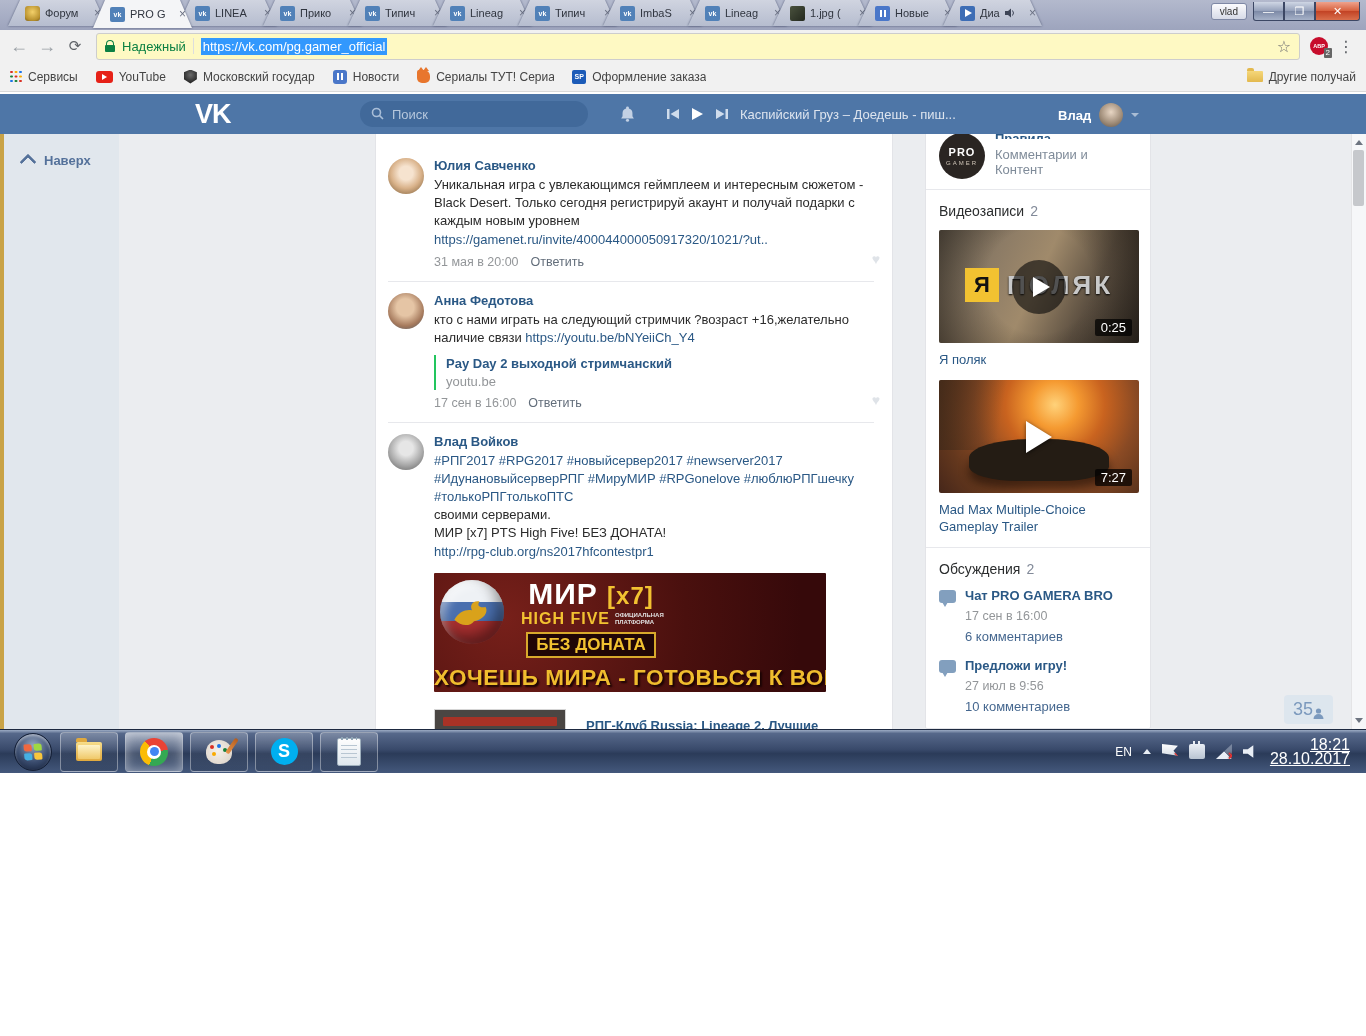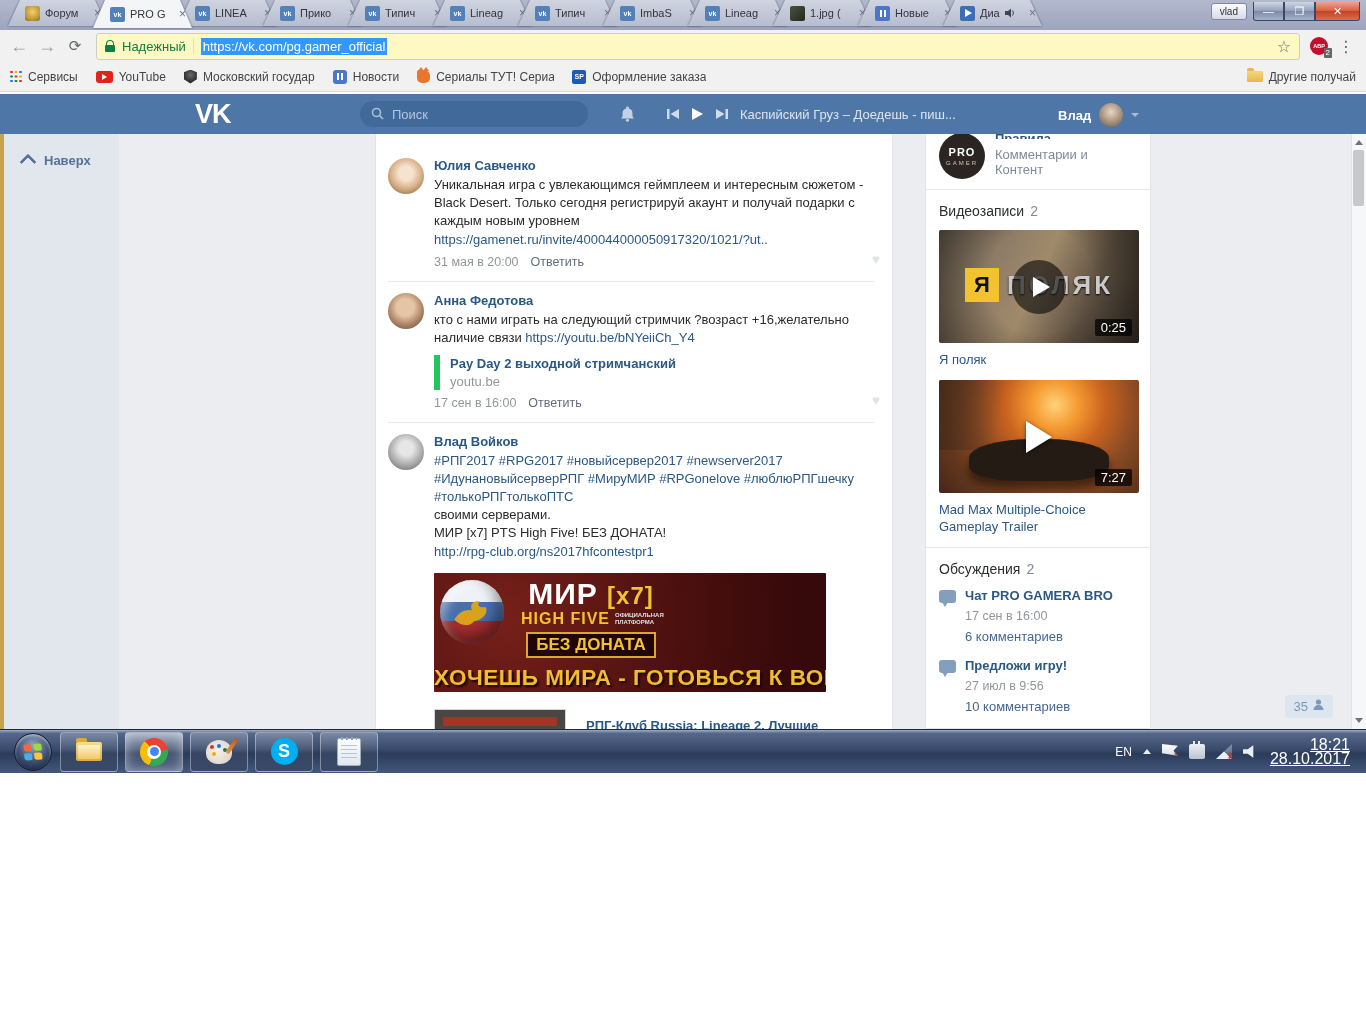--- a/index.html
+++ b/index.html
@@ -105,21 +105,21 @@
   .av-2{background:radial-gradient(circle at 48% 40%,#e5c5a5 30%,#a5795c 65%,#4e5a66 95%);}
   .av-3{background:radial-gradient(circle at 50% 40%,#e6e6e6 25%,#a8a8a8 60%,#636363 95%);}
   .c-body{flex:1;min-width:0;position:relative;}
   .c-name{font-size:13px;font-weight:bold;color:#2a5885;margin-bottom:3px;}
   .c-text{font-size:13px;line-height:18px;color:#2b2b2b;}
   .c-link{font-size:13px;line-height:18px;color:#2a5885;text-decoration:none;display:inline;}
   .c-meta{margin-top:6px;font-size:12.5px;color:#939699;display:flex;gap:12px;}
   .c-reply{color:#626d7a;}
   .c-heart{position:absolute;right:-6px;bottom:2px;font-size:14px;color:#dfe3e8;}
   .c-heart::before{content:"♥";}
-  .quote{border-left:6px solid #22c55e;margin:8px 0 2px;padding:1px 0 1px 10px;}
+  .quote{border-left:2px solid #22c55e;margin:8px 0 2px;padding:1px 0 1px 10px;}
   .quote-title{font-size:13px;font-weight:bold;color:#2a5885;}
   .quote-dom{font-size:13px;color:#939699;margin-top:3px;}
 
   
   .banner{margin-top:12px;width:392px;height:119px;background:radial-gradient(circle at 18% 38%,#77201a,#4a100e 55%,#36090a 90%);position:relative;overflow:hidden;border-radius:1px;}
   .banner-top{display:flex;align-items:flex-start;padding:7px 8px 0 6px;gap:8px;}
   .globe{width:64px;height:64px;border-radius:50%;background:linear-gradient(#eef1f5 0 34%,#4a6fae 34% 64%,#a82f2f 64% 100%);position:relative;flex:0 0 64px;box-shadow:inset -6px -8px 14px rgba(0,0,0,.45),inset 4px 6px 10px rgba(255,255,255,.5);}
   .dove{position:absolute;left:10px;top:14px;}
   .banner-mid{width:158px;text-align:center;}
   .b-mir{font-size:30px;font-weight:bold;color:#fff;line-height:28px;letter-spacing:1px;}
@@ -168,21 +168,21 @@
   .vt-dur{position:absolute;right:7px;bottom:7px;background:rgba(0,0,0,.72);color:#fff;font-size:13px;padding:1px 6px;border-radius:2px;z-index:3;}
   .vtitle{font-size:13px;color:#2a5885;line-height:17px;margin:8px 0 12px;}
   .disc-item{display:flex;gap:9px;margin-bottom:13px;}
   .bubble{width:17px;height:13px;background:#829fbe;border-radius:3px;position:relative;flex:0 0 17px;margin-top:2px;}
   .bubble::after{content:"";position:absolute;left:3px;bottom:-4px;border-left:3px solid transparent;border-right:3px solid transparent;border-top:5px solid #829fbe;}
   .disc-body{font-size:13px;line-height:16px;}
   .disc-title{color:#2a5885;font-weight:bold;margin-bottom:4px;}
   .disc-date{color:#939699;font-size:12.5px;margin-bottom:5px;}
   .disc-count{color:#45678f;}
 
-  .online-chip{position:absolute;right:33px;top:561px;background:#dde6ee;border-radius:4px;padding:4px 9px;display:flex;align-items:flex-start;gap:5px;font-size:13px;color:#7b99bd;}
+  .online-chip{position:absolute;right:33px;top:561px;background:#dde6ee;border-radius:4px;padding:4px 9px;display:flex;align-items:flex-end;font-size:18px;color:#7b99bd;}
 
   
   .scrollbar{position:absolute;right:0;top:0;width:14px;height:100%;background:#f6f7f9;border-left:1px solid #e4e4e6;}
   .sb-arrow{position:absolute;left:3px;width:0;height:0;border-left:4px solid transparent;border-right:4px solid transparent;}
   .sb-up{top:6px;border-bottom:5px solid #6d7480;}
   .sb-down{bottom:6px;border-top:5px solid #6d7480;}
   .sb-thumb{position:absolute;left:1px;top:16px;width:11px;height:56px;background:#c6c8cc;border-radius:2px;}
 
   
   .taskbar{height:43px;background:linear-gradient(#9cabc4 0%,#56688a 8%,#394a6b 45%,#2b3b59 55%,#44587c 100%);display:flex;align-items:center;padding:0 6px;position:relative;border-top:1px solid #1d2940;justify-content:center;}

